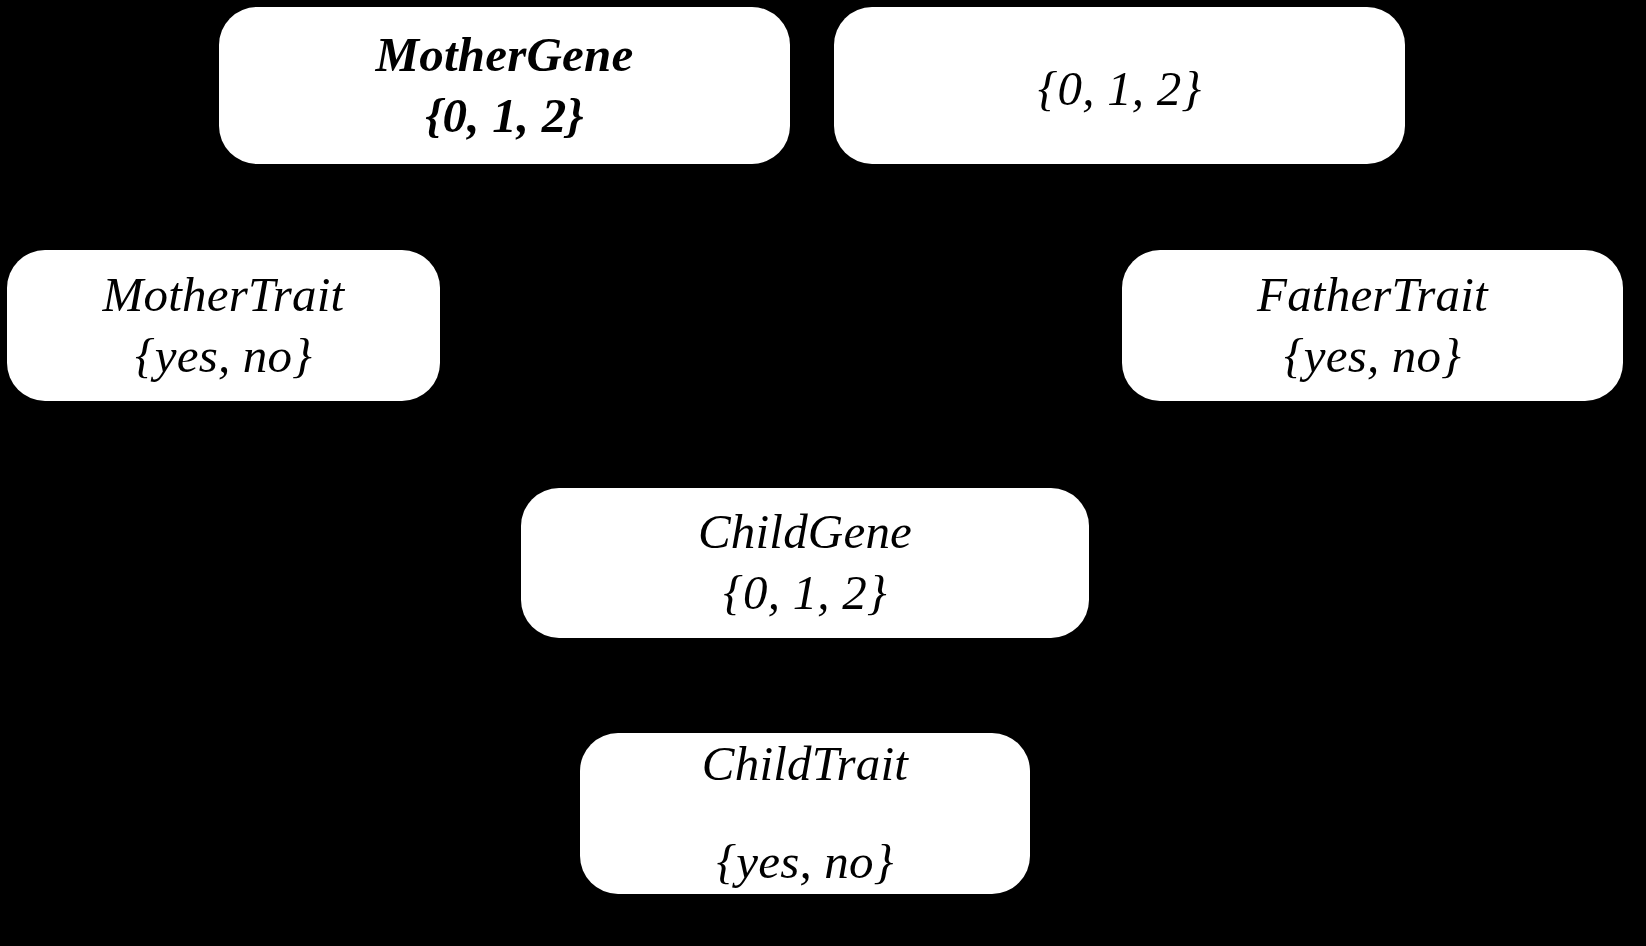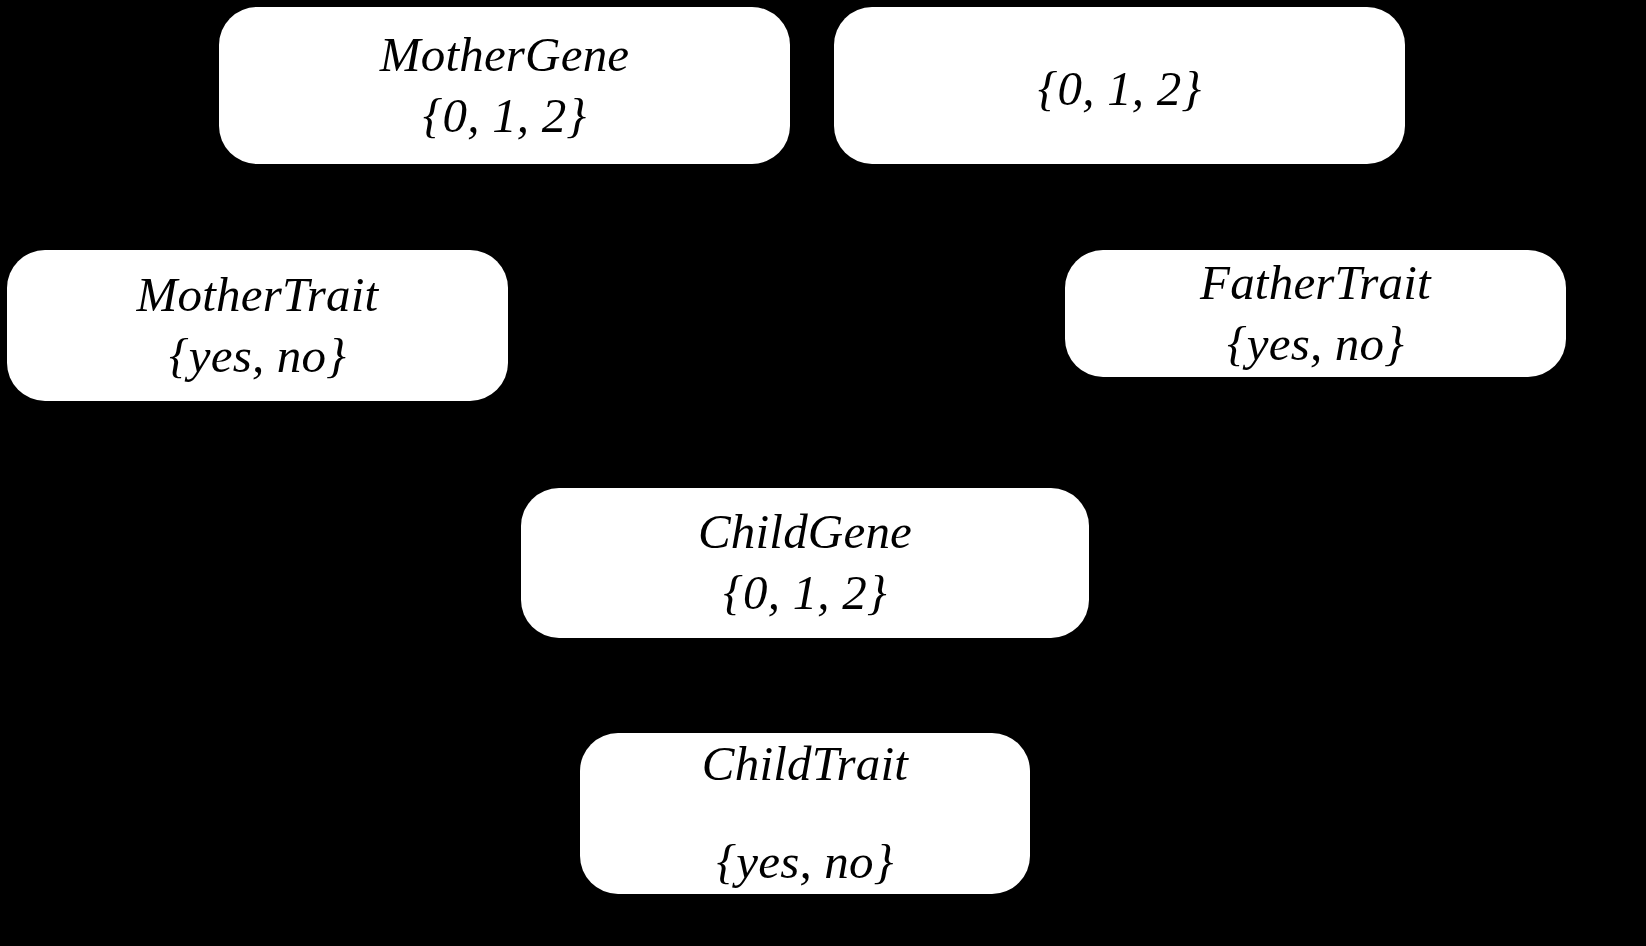--- a/index.html
+++ b/index.html
@@ -34,24 +34,24 @@
     font-size: 49px;
     white-space: nowrap;
   }
   .node .domain {
     font-size: 49px;
     white-space: nowrap;
     margin-top: 8px;
   }
 
   
-  #node-mother-gene  { left: 219px; top: 7px;   width: 571px; height: 157px; }
+  #node-mother-gene  { left: 219px; top: 7px;   width: 571px; height: 157px; font-weight: bold; }
   #node-father-gene  { left: 834px; top: 7px;   width: 571px; height: 157px; }
-  #node-mother-trait { left: 7px;   top: 250px; width: 501px; height: 151px; }
-  #node-father-trait { left: 1065px;top: 250px; width: 501px; height: 127px; text-align: center; }
+  #node-mother-trait { left: 7px;   top: 250px; width: 433px; height: 151px; }
+  #node-father-trait { left: 1122px;top: 250px; width: 501px; height: 151px; text-align: center; }
   #node-child-gene   { left: 521px; top: 488px; width: 568px; height: 150px; justify-content: center; }
   #node-child-trait  { left: 580px; top: 733px; width: 450px; height: 161px; gap: 37px; }
 </style>
 </head>
 <body>
 
 <div id="canvas">
 
   <div class="node" id="node-mother-gene">
     <span class="label">MotherGene</span>

